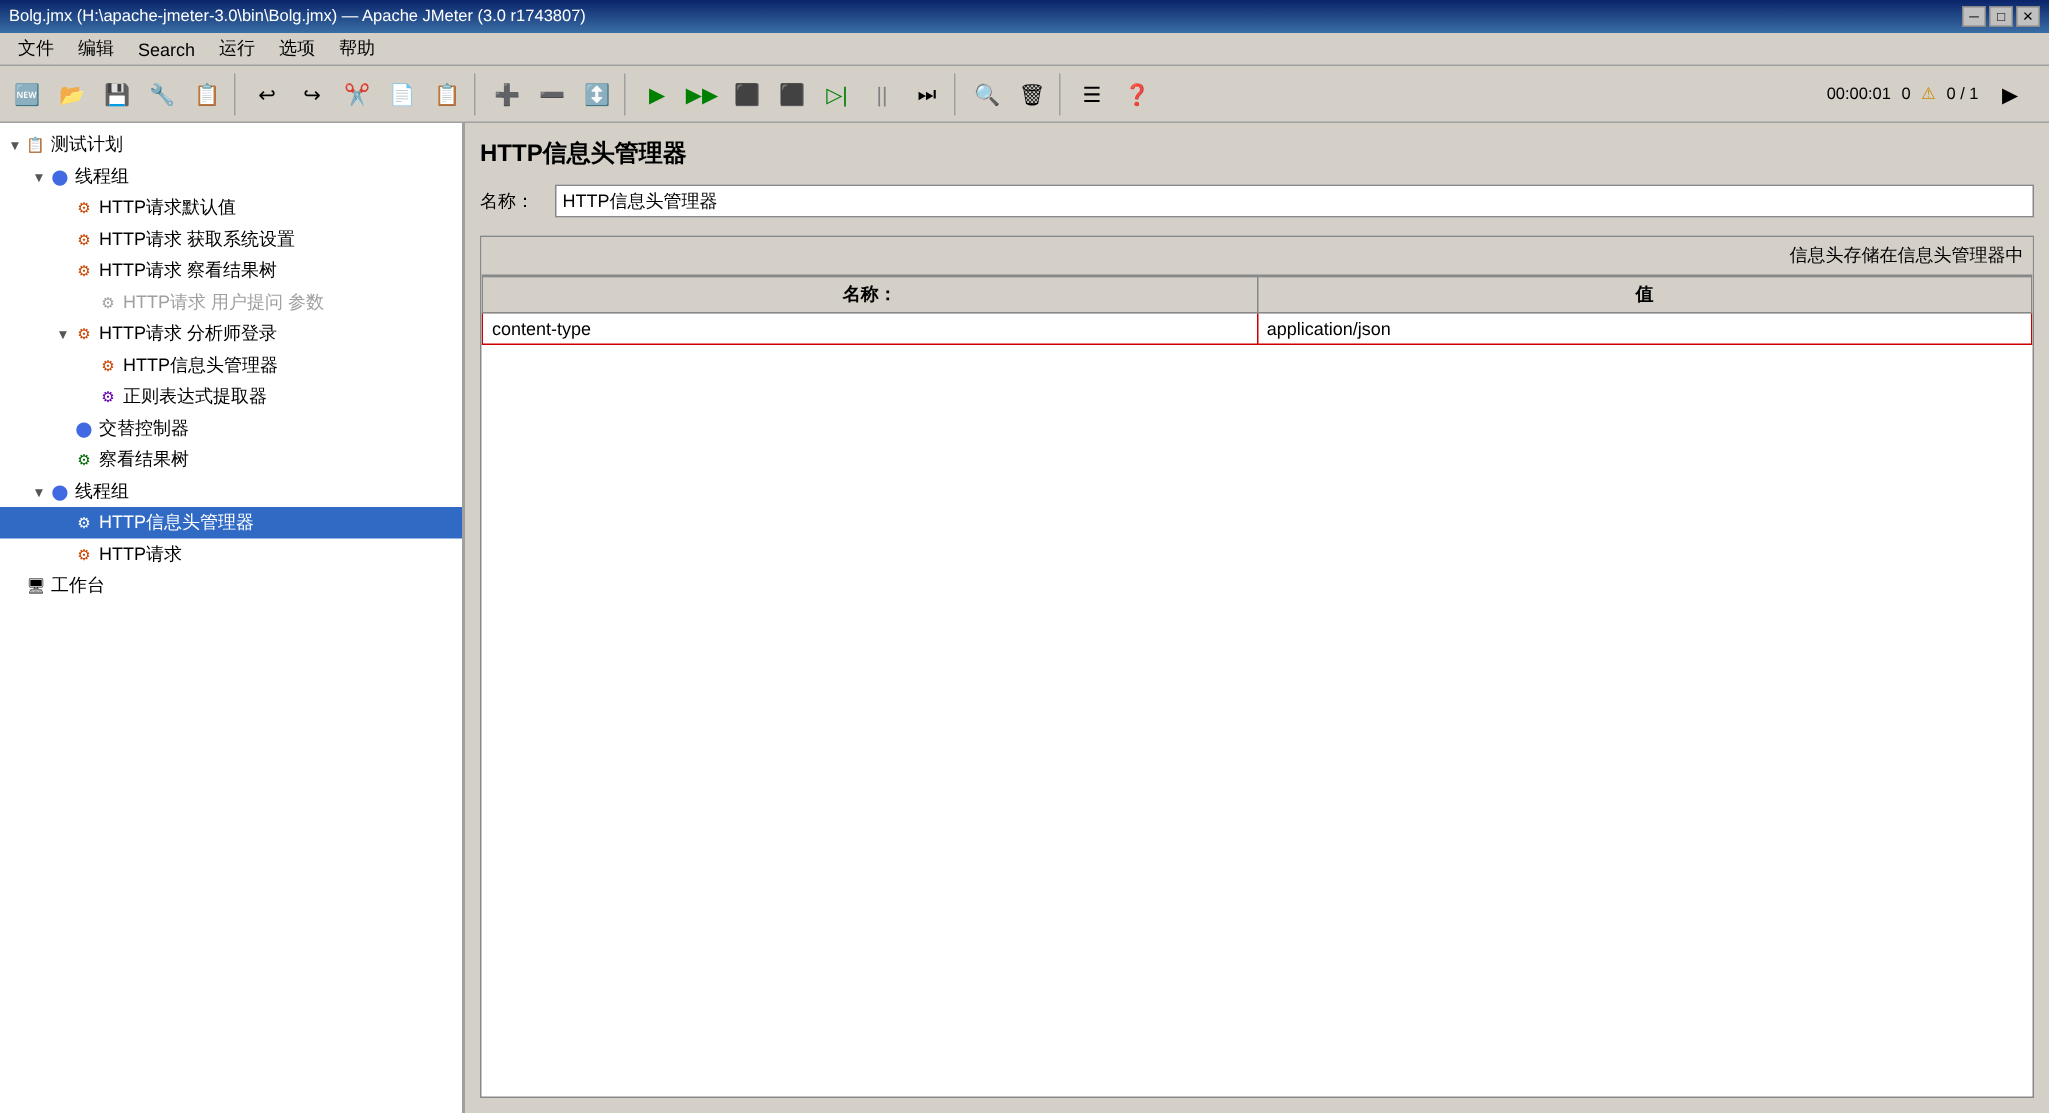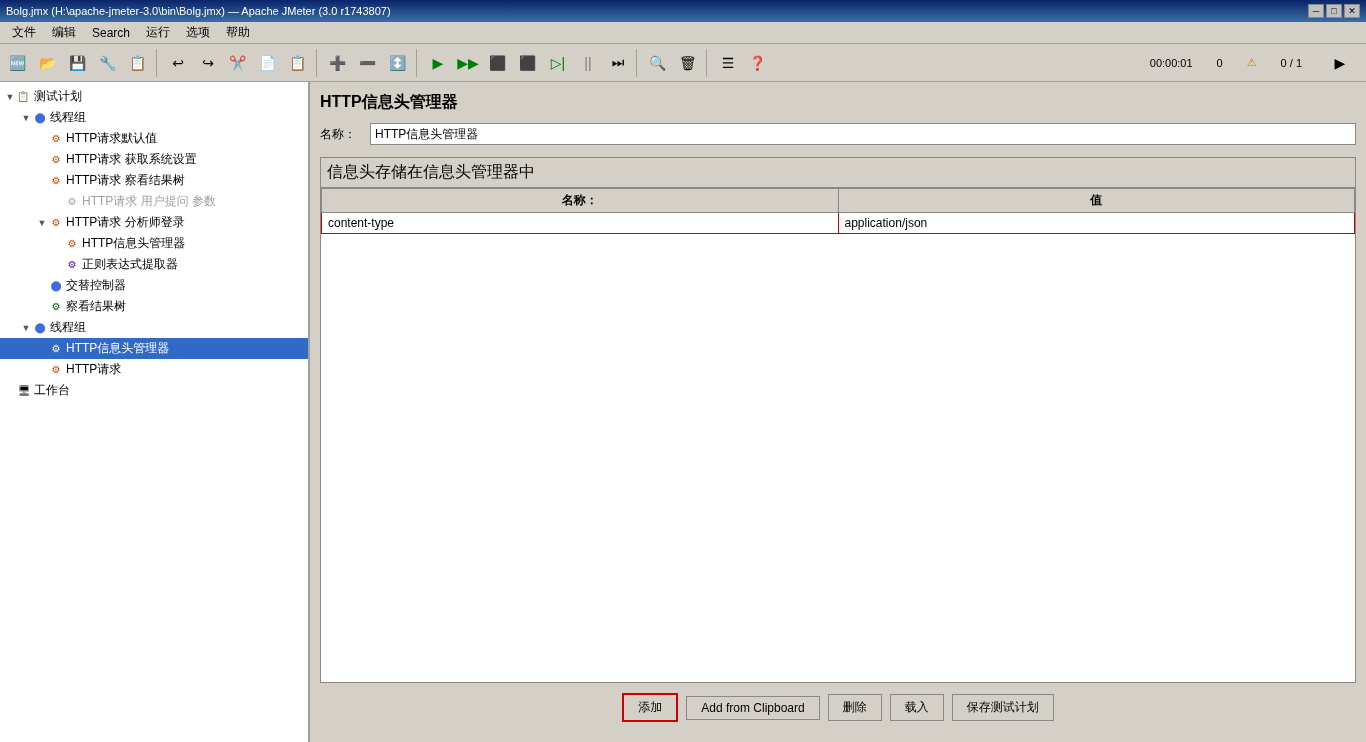--- a/index.html
+++ b/index.html
@@ -58,21 +58,21 @@
       display: flex; align-items: center; justify-content: center;
       cursor: pointer; font-size: 14px;
     }
     .tb-separator { width: 4px; height: 28px; border-left: 1px solid #a0a0a0; margin: 0 2px; }
 
     
     #status-right {
       margin-left: auto;
       display: flex;
       align-items: center;
-      gap: 24px;
+      gap: 7px;
       font-size: 11px;
       padding-right: 8px;
     }
 
     
     #main-layout {
       display: flex;
       height: calc(742px - 22px - 22px - 38px - 22px);
     }
 
@@ -148,22 +148,23 @@
       flex-direction: column;
       border: 1px solid #888;
       background: white;
       margin-top: 6px;
       overflow: hidden;
     }
 
     #table-section-title {
       background: #d4d0c8;
       padding: 4px 6px;
-      font-size: 16px;
+      font-size: 12px;
       border-bottom: 1px solid #888;
+      text-align: right;
     }
 
     #data-table {
       width: 100%;
       border-collapse: collapse;
       flex: 1;
     }
     #data-table th {
       background: #d4d0c8;
       border: 1px solid #888;
@@ -374,21 +375,14 @@
           <tbody id="table-body">
             <tr>
               <td class="col-name">content-type</td>
               <td class="col-value">application/json</td>
             </tr>
           </tbody>
         </table>
       </div>
     </div>
 
-    <div id="bottom-buttons">
-      <button class="action-btn highlighted">添加</button>
-      <button class="action-btn">Add from Clipboard</button>
-      <button class="action-btn">删除</button>
-      <button class="action-btn">载入</button>
-      <button class="action-btn">保存测试计划</button>
-    </div>
   </div>
 </div>
 
 </body></html>

